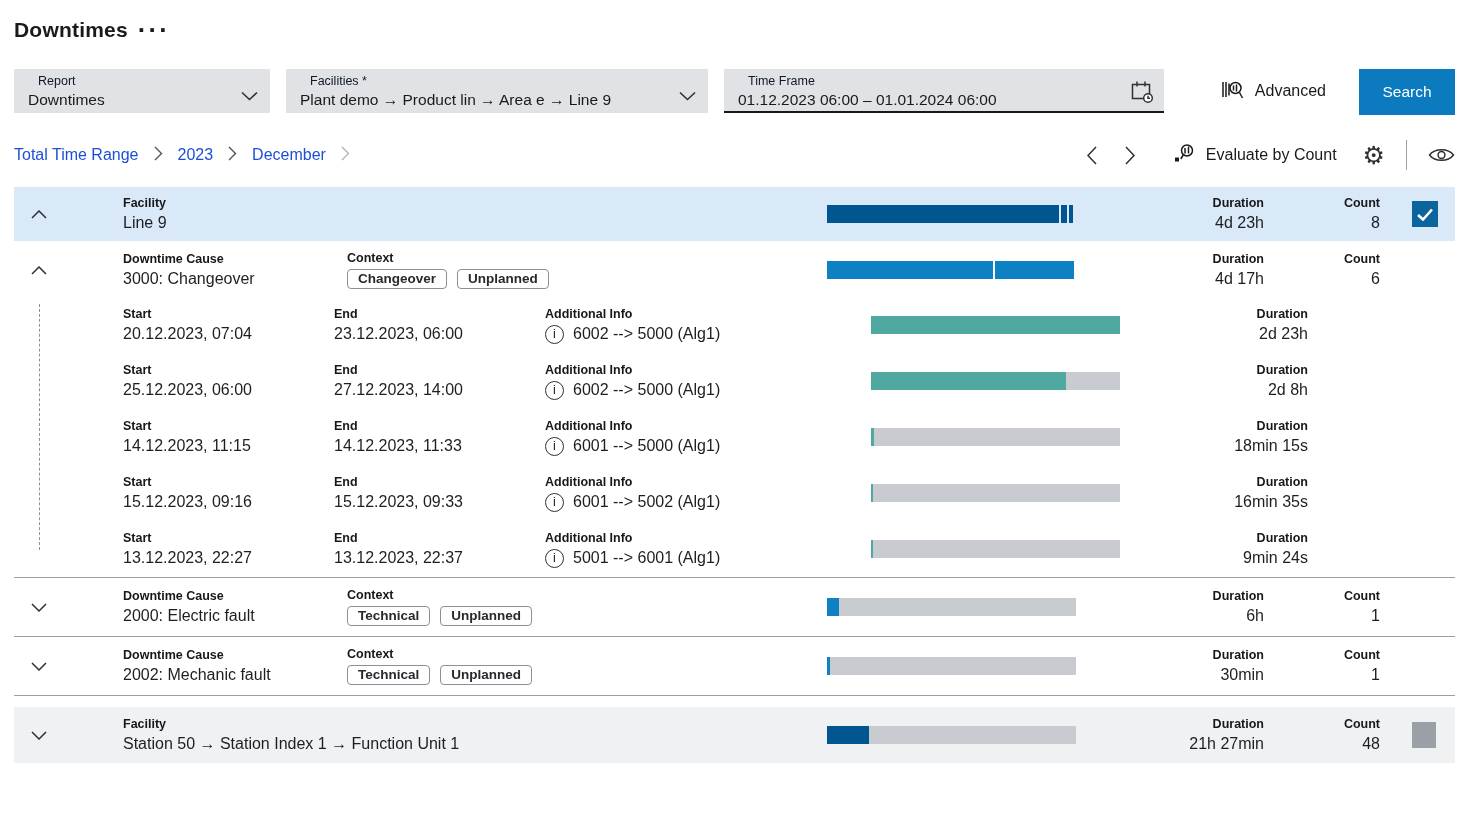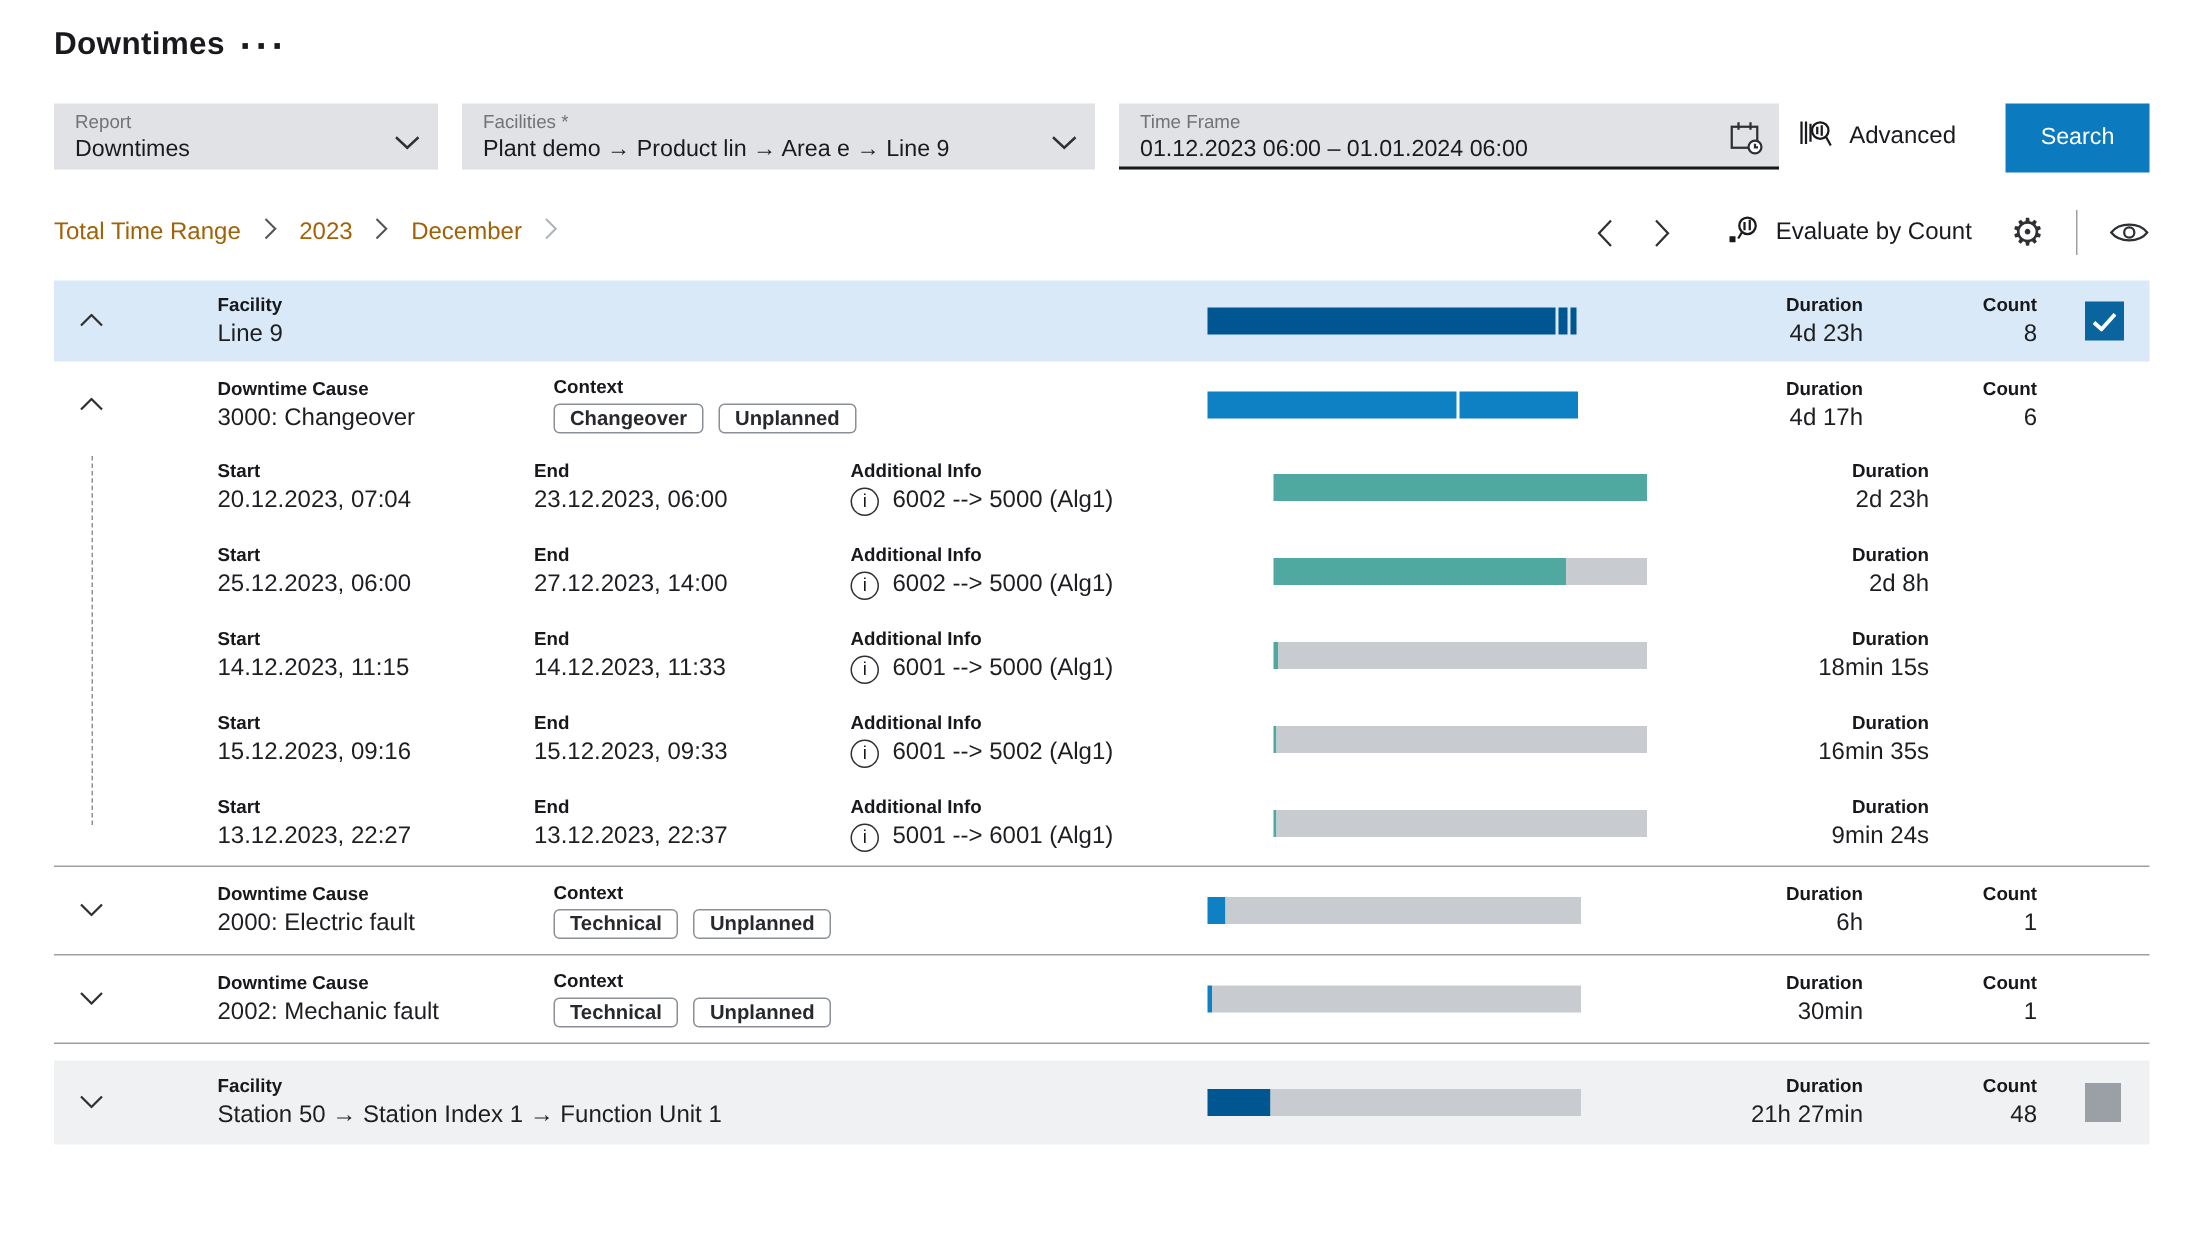--- a/index.html
+++ b/index.html
@@ -2,43 +2,43 @@
 <html><head>
 <meta charset="utf-8">
 <style>
   * { box-sizing: border-box; }
   html,body { margin:0; padding:0; }
   body {
     width:1469px; height:837px; overflow:hidden;
     background:#fff; color:#1a1a1e;
     font-family:"Liberation Sans", sans-serif;
   }
-  .page { padding:0 36px; }
+  .page { padding:0 14px; }
 
   
   .header { display:flex; align-items:center; margin-top:14px; height:32px; }
   .header h1 { margin:0; font-size:21px; font-weight:700; letter-spacing:.2px; }
   .dots { margin-left:10px; font-weight:700; font-size:26px; letter-spacing:2px; line-height:14px; cursor:pointer; }
 
   
   .filters { display:flex; align-items:flex-start; margin-top:23px; height:46px; }
   .field { position:relative; background:#e0e2e5; height:44px; padding:5px 36px 0 14px; cursor:pointer; }
-  .field .fl { font-size:12.5px; color:#737373; }
+  .field .fl { font-size:12.5px; color:#0f172a;margin-left:10px; }
   .field .fv { font-size:15.5px; margin-top:3px; white-space:nowrap; overflow:hidden; }
   .f-report { width:256px; margin-right:16px; }
   .f-fac { width:422px; margin-right:16px; }
   .f-time { width:440px; border-bottom:2px solid #17181b; }
   .field .chev { position:absolute; right:12px; top:18px; }
   .field .cal { position:absolute; right:10px; top:11px; }
   .advanced { margin-left:auto; display:flex; align-items:center; gap:10px; height:44px; font-size:16px; cursor:pointer; white-space:nowrap; }
   .search-btn { margin-left:33px; width:96px; height:46px; border:none; background:#0c7abf; color:#fff; font-size:15.5px; font-family:"Liberation Sans", sans-serif; cursor:pointer; }
 
   
   .crumb-row { display:flex; align-items:center; margin-top:21px; height:38px; }
-  .crumb { display:flex; align-items:center; gap:15px; font-size:16px; color:#a16207; }
+  .crumb { display:flex; align-items:center; gap:15px; font-size:16px; color:#1d4ed8; }
   .crumb .bc-item { cursor:pointer; }
   .crumb-right { margin-left:auto; display:flex; align-items:center; }
   .navchev { cursor:pointer; display:flex; align-items:center; }
   .navchev + .navchev { margin-left:26px; }
   .evaluate { display:flex; align-items:center; gap:10px; margin-left:38px; font-size:16px; cursor:pointer; white-space:nowrap; }
   .gear { margin-left:26px; font-size:25px; line-height:25px; color:#2e3033; cursor:pointer; }
   .vdiv { width:1px; height:30px; background:#9ca1a6; margin:0 21px; }
   .eye { cursor:pointer; display:flex; align-items:center; }
 
   

